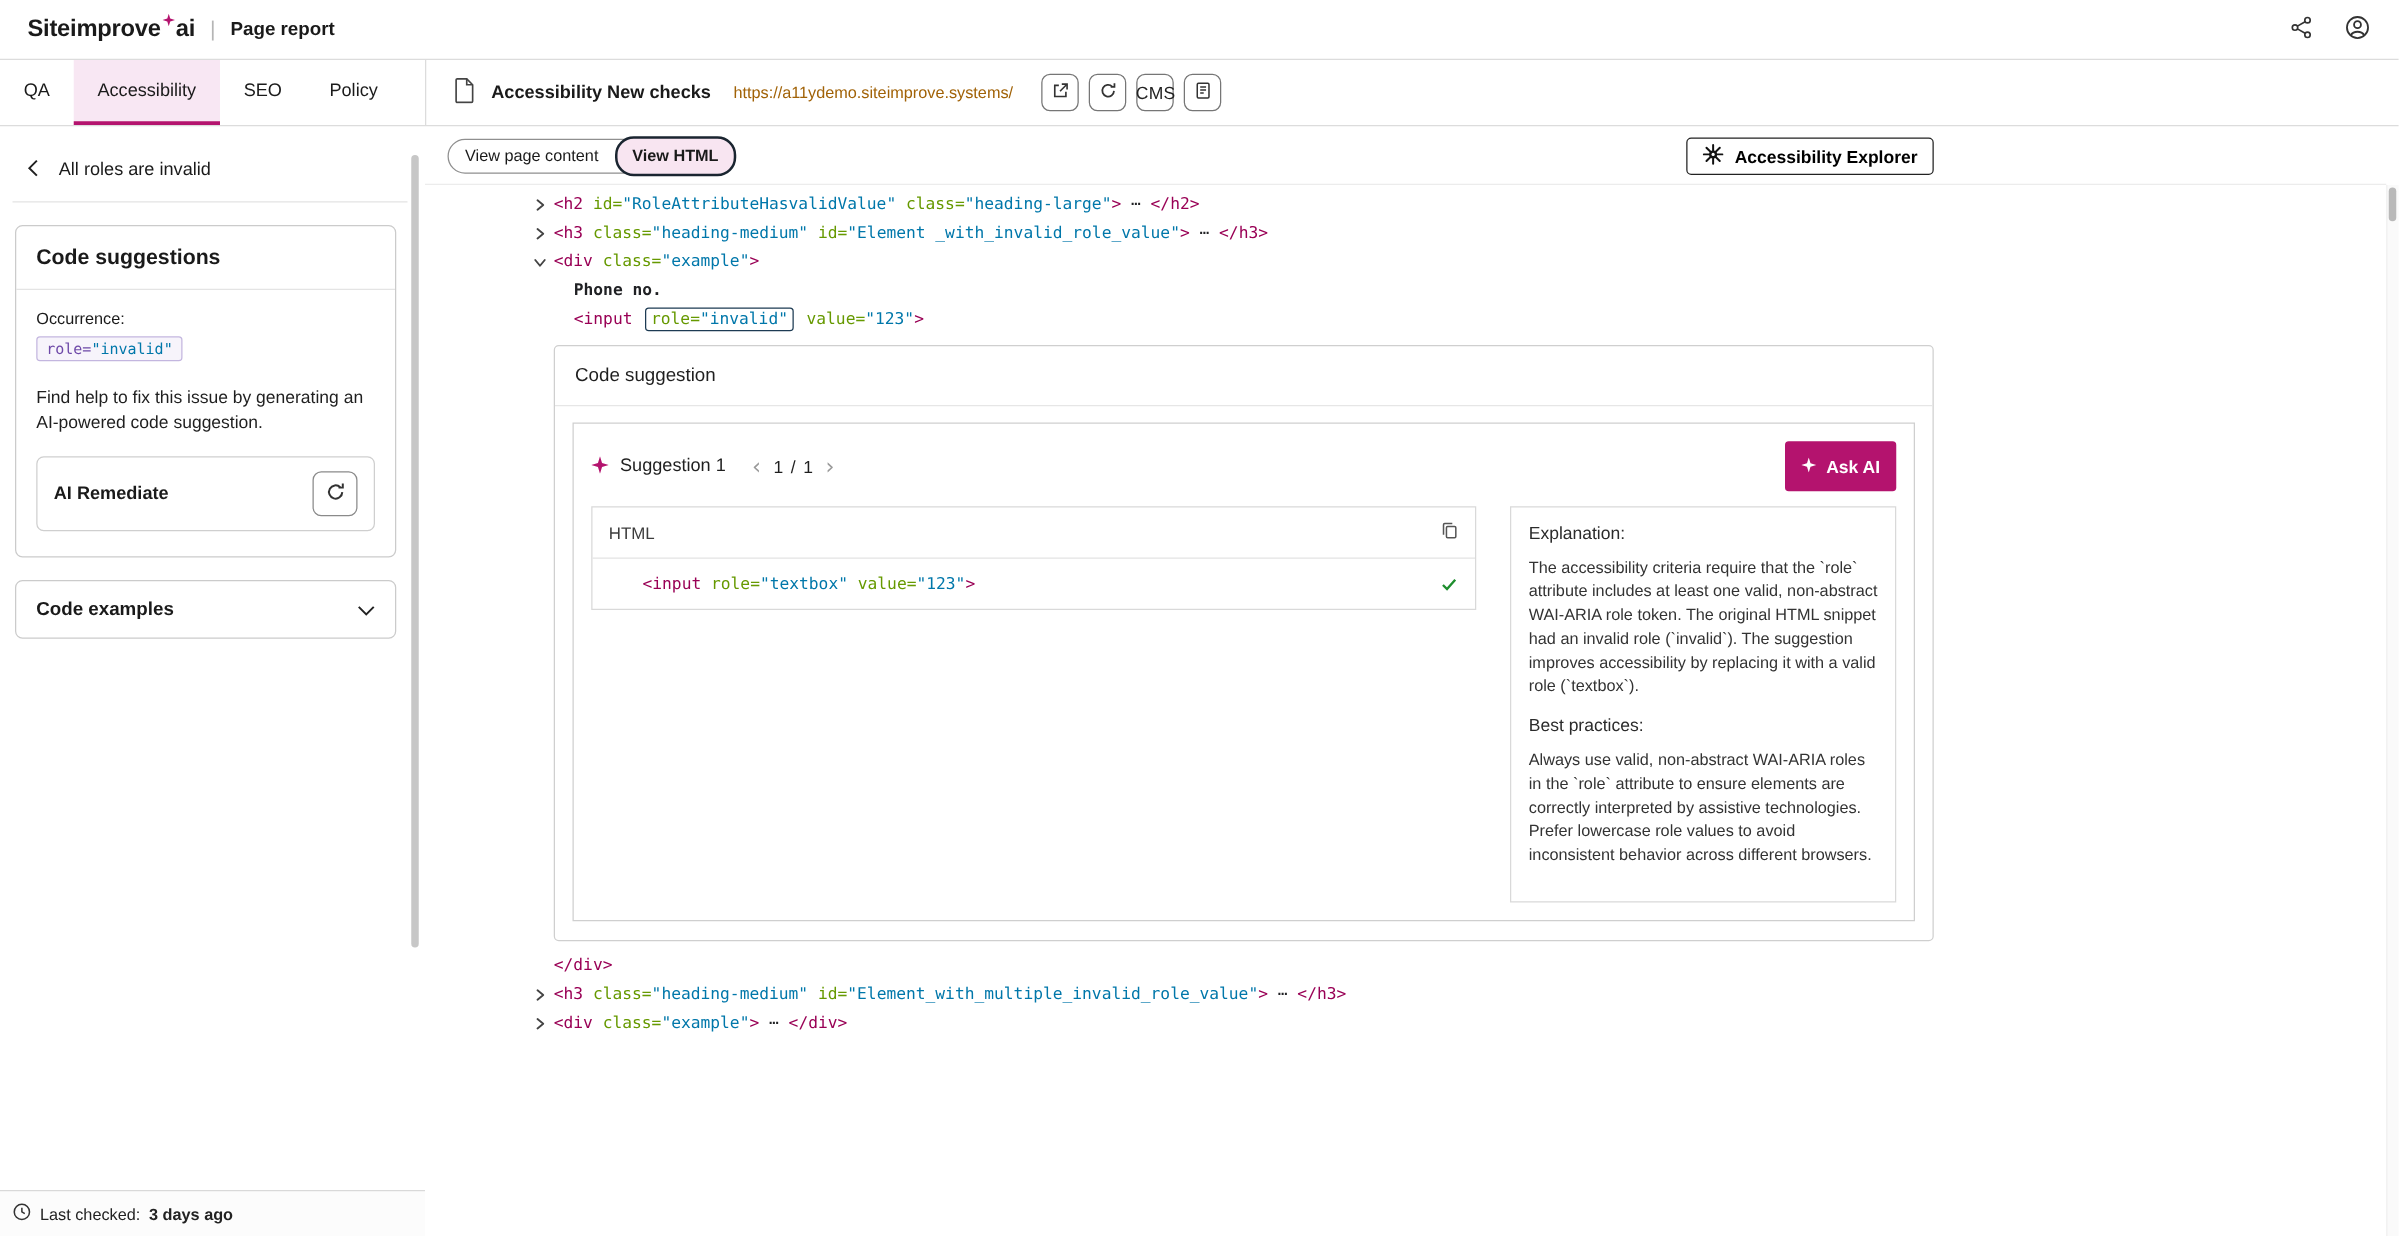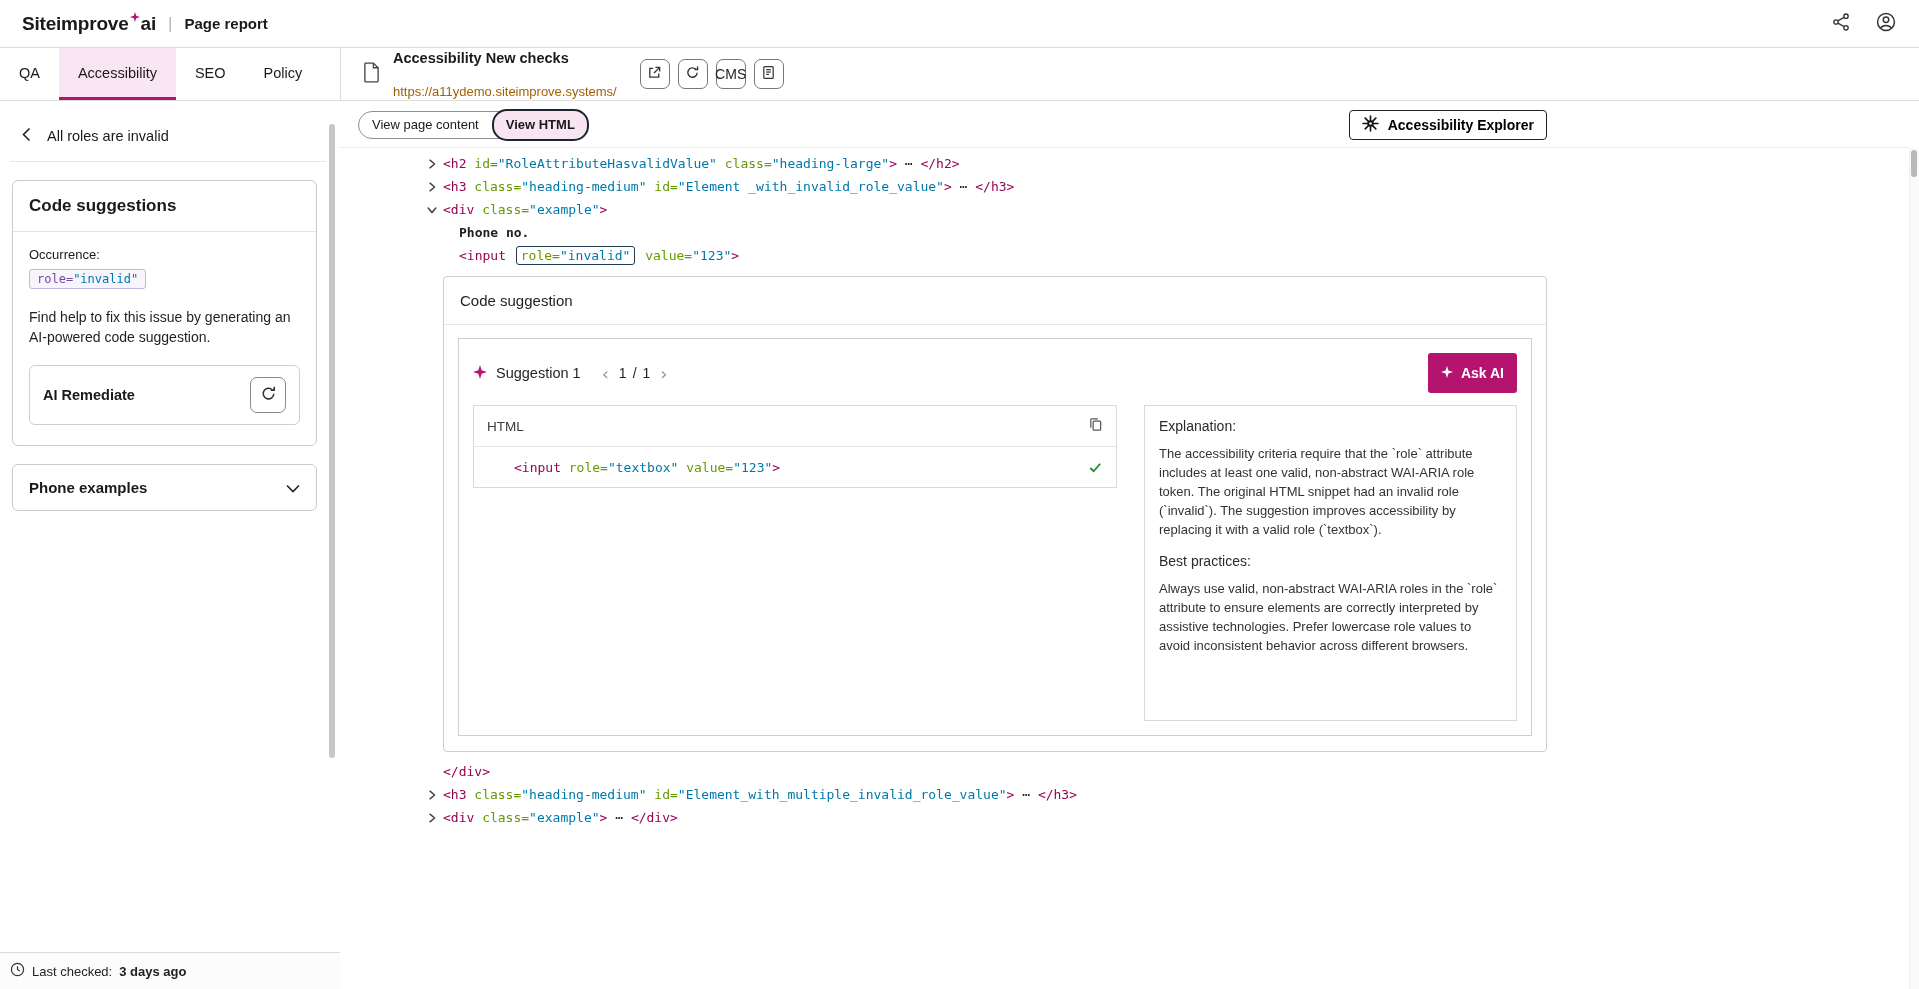--- a/index.html
+++ b/index.html
@@ -22,21 +22,21 @@
   .hdr-title{font-weight:700;font-size:15px}
   .hdr-icons{margin-left:auto;display:flex;align-items:center;gap:24px}
   .hdr-icon-btn{background:none;border:none;cursor:pointer;display:flex;align-items:center}
 
   
   .tab-band{position:absolute;top:48px;left:0;right:0;height:53px;border-bottom:1px solid #DCDCDC;display:flex;background:#fff}
   .tabs{display:flex;width:341px;border-right:1px solid #DCDCDC}
   .tab{padding:0 19px;display:flex;align-items:center;font-size:14.5px;cursor:pointer;border-bottom:3px solid transparent}
   .tab.active{background:#F8E7F3;border-bottom-color:var(--accent)}
   .page-info{display:flex;align-items:center;gap:13px;padding-left:22px}
-  .page-meta{display:flex;flex-direction:column;justify-content:center;gap:18px}
+  .page-meta{display:flex;flex-direction:row;justify-content:center;gap:18px}
   .page-title{font-weight:700;font-size:14.5px}
   .page-url{font-size:13px;color:#a16207}
   .pi-buttons{display:flex;align-items:center;gap:8px;margin-left:10px}
   .icon-btn{width:30px;height:30px;border:1px solid #767676;border-radius:7px;background:#fff;
     display:flex;align-items:center;justify-content:center;cursor:pointer}
   .cms-btn{font-size:14px;color:#222;letter-spacing:.2px}
 
   
   .sidebar{position:absolute;top:102px;left:0;width:340px;bottom:0;background:#fff}
   .back-row{display:flex;align-items:center;gap:16px;margin:12px 14px 0 10px;padding:13px 12px 16px;
@@ -91,21 +91,21 @@
   .sc-body{padding:13px 14px 15px}
   .sbox{border:1px solid #CFCFCF;border-radius:0;padding:14px}
   .sbox-header{display:flex;align-items:center;margin-bottom:12px}
   .sg-label{font-size:14.5px;margin-left:9px}
   .pg-chev{background:none;border:none;color:#9A9A9A;font-size:18px;padding:0 7px;cursor:pointer;font-family:"DejaVu Sans",sans-serif}
   .pg-chev.first{margin-left:14px}
   .pg-num{font-size:14px;margin:0 3px}
   .ask-ai{margin-left:auto;display:flex;align-items:center;gap:8px;background:var(--accent);color:#fff;border:none;
     border-radius:3px;height:40px;padding:0 13px;font-size:14px;font-weight:700;cursor:pointer}
   .sbox-content{display:flex;gap:27px;align-items:stretch}
-  .html-panel{width:644px;border:1px solid #D9D9D9;align-self:flex-start}
+  .html-panel{width:708px;border:1px solid #D9D9D9;align-self:flex-start}
   .hp-header{height:41px;display:flex;align-items:center;padding:0 13px;border-bottom:1px solid #E3E3E3;color:#3C3C3C;font-size:13.5px}
   .copy-btn{margin-left:auto;background:none;border:none;cursor:pointer;display:flex;align-items:center}
   .hp-body{height:40px;display:flex;align-items:center;padding:0 13px 0 40px;
     font-family:"DejaVu Sans Mono",monospace;font-size:13px;white-space:pre}
   .check{margin-left:auto;color:var(--check);display:flex;align-items:center}
   .exp-panel{flex:1;border:1px solid #D9D9D9;padding:11px 14px 15px;font-size:13px;line-height:19px;color:#333;min-height:316px}
   .exp-title{font-size:14px;color:#2b2b2b;margin-bottom:8px}
   .exp-body{margin-bottom:13px}
 
   
@@ -238,21 +238,21 @@
                 <path d="M13 8.2a5 5 0 1 1-1.5-3.7"></path>
                 <path d="M13.4 1.6v3.2h-3.2"></path>
               </svg>
           </span>
         </button>
       </div>
     </div>
   </div>
 
   <div class="ce-card">
-    <span class="t">Phone examples</span>
+    <span class="t">Code examples</span>
     <span>
       <svg width="14" height="9" viewBox="0 0 14 9" fill="none" stroke="#222" stroke-width="1.6">
           <path d="M1 1.5l6 6 6-6"></path>
         </svg>
     </span>
   </div>
 
   <div class="sb-scroll-thumb"></div>
 
   <div class="sb-footer">

